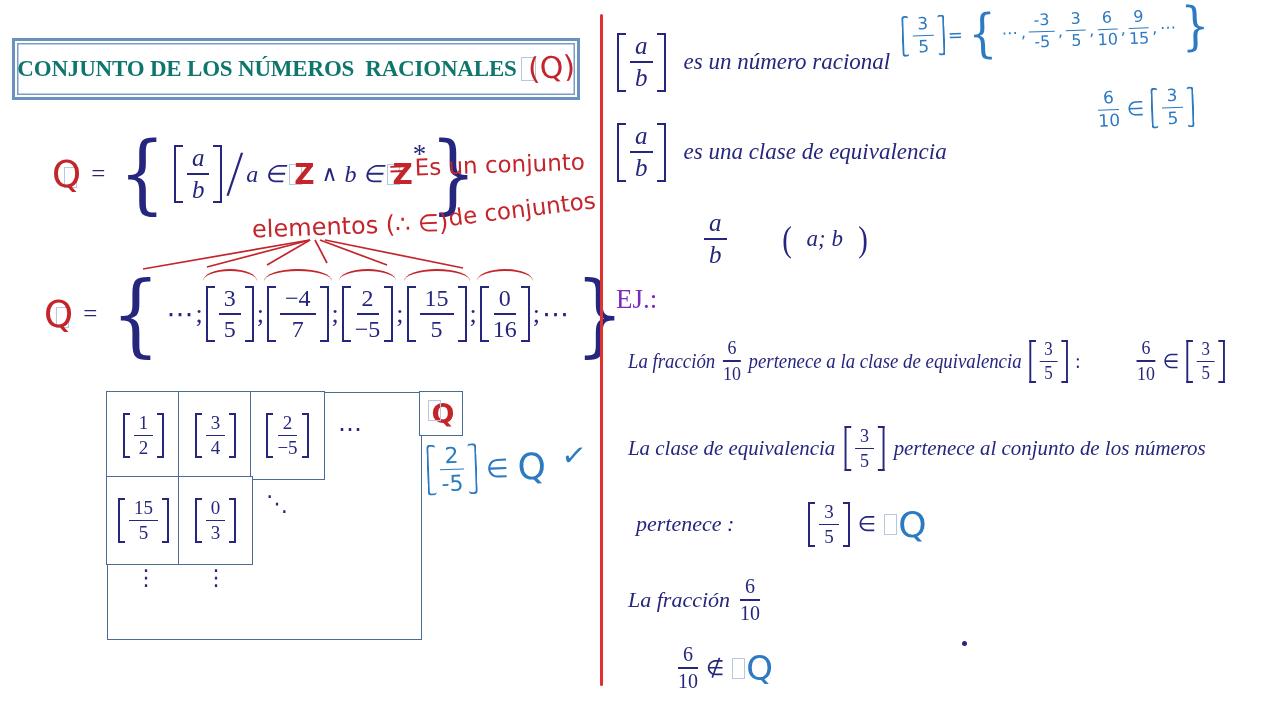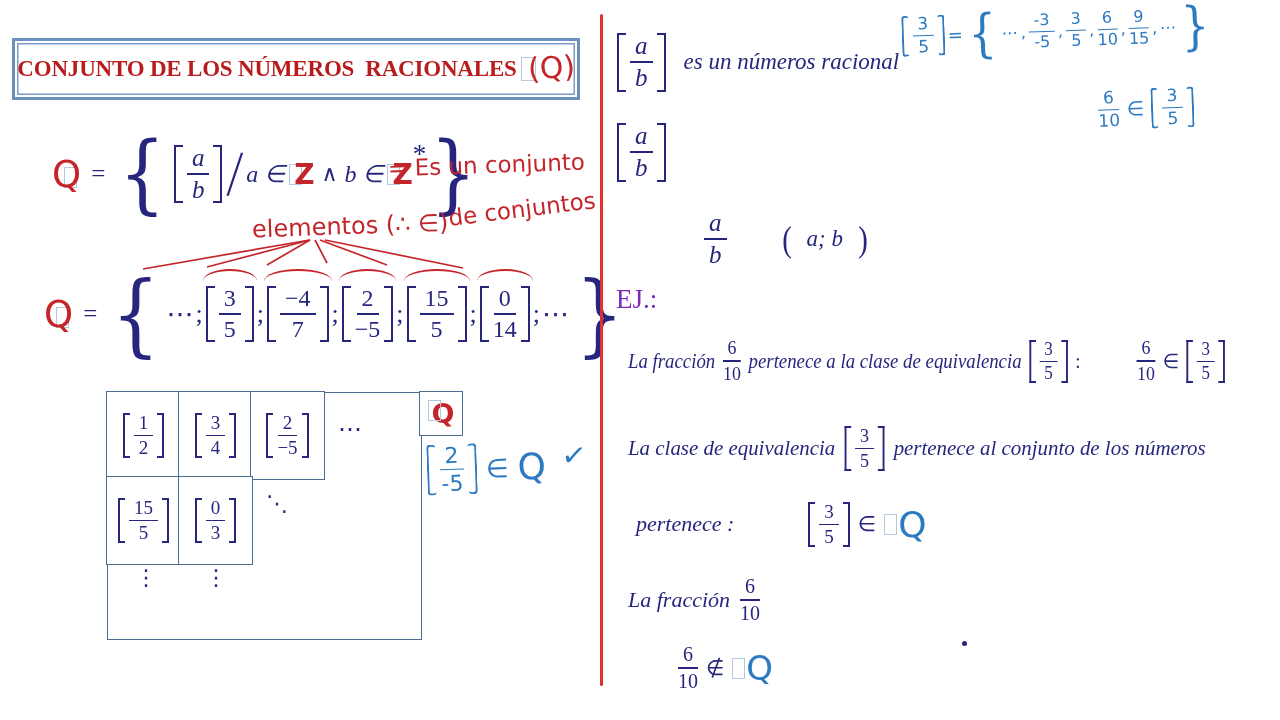--- a/index.html
+++ b/index.html
@@ -47,21 +47,21 @@
              display:flex;align-items:center;justify-content:center;}
   #divider{left:600px;top:14px;width:3px;height:672px;background:#e23030;border-radius:2px;}
   .spacer{display:inline-block;}
 </style>
 </head>
 <body>
 
 <div id="stage">
 
   <div id="title-box" class="abs">
-    <span style="color:#b91c1c;font-weight:700;font-size:23px;letter-spacing:-.2px;white-space:pre;">CONJUNTO DE LOS NÚMEROS  RACIONALES</span>
+    <span style="color:#0f766e;font-weight:700;font-size:23px;letter-spacing:-.2px;white-space:pre;">CONJUNTO DE LOS NÚMEROS  RACIONALES</span>
     <span class="ph" style="width:13px;height:22px;margin:0 -8px 0 4px;"></span>
     <span class="hand-red" style="font-size:30px;position:relative;top:-2px;transform:rotate(-4deg);display:inline-block;">(Q)</span>
   </div>
 
   <div class="abs mrow" style="left:52px;top:124px;height:100px;">
     <span style="position:relative;">
       <span class="ph" style="position:absolute;left:12px;top:14px;"></span>
       <span class="hand-red" style="font-size:37px;position:relative;">Q</span>
     </span>
     <span class="navy ser f25" style="margin:0 10px;">=</span>
@@ -160,21 +160,21 @@
         </span>
       </span>
     <span class="navy ser f26">;</span>
 
     <span class="ov" style="margin:0 3px;">
         <span class="arc"></span>
       <span class="cls navy f24">
           <span class="bk l"></span>
         <span class="frac">
           <span class="num">0</span>
-          <span class="den">14</span>
+          <span class="den">16</span>
           </span>
         <span class="bk r"></span>
         </span>
       </span>
     <span class="navy ser f26">;</span>
     <span class="navy ser f27" style="margin:0 2px;">⋯</span>
     <span class="brace navy" style="font-size:90px;">}</span>
   </div>
 
   <div id="grid-table" class="abs" style="left:107px;top:392px;width:313px;height:246px;">
@@ -258,21 +258,21 @@
 
   <div class="abs mrow" style="left:617px;top:26px;gap:18px;">
     <span class="cls navy f25" style="padding:7px 0;">
       <span class="bk l"></span>
       <span class="frac lit">
         <span class="num">a</span>
         <span class="den">b</span>
         </span>
       <span class="bk r"></span>
       </span>
-    <span class="navy ser it f23">es un números racional</span>
+    <span class="navy ser it f23">es un número racional</span>
   </div>
 
   <div class="abs mrow hand-blue" style="left:901px;top:12px;gap:3px;transform:rotate(-2deg);transform-origin:left top;">
     <span class="cls hb sm f17">
       <span class="bk l"></span>
       <span class="frac thin">
         <span class="num">3</span>
         <span class="den">5</span>
         </span>
       <span class="bk r"></span>
@@ -323,20 +323,21 @@
 
   <div class="abs mrow" style="left:617px;top:116px;gap:18px;">
     <span class="cls navy f25" style="padding:7px 0;">
       <span class="bk l"></span>
       <span class="frac lit">
         <span class="num">a</span>
         <span class="den">b</span>
         </span>
       <span class="bk r"></span>
       </span>
+    <span class="navy ser it f23">es una clase de equivalencia</span>
   </div>
 
   <div class="abs mrow navy" style="left:704px;top:210px;gap:14px;">
     <span class="frac lit f25">
       <span class="num">a</span>
       <span class="den">b</span>
       </span>
     <span class="spacer" style="width:26px;"></span>
     <span class="ser" style="font-size:36px;transform:scaleX(.8);">(</span>
     <span class="ser it f23">a; b</span>

